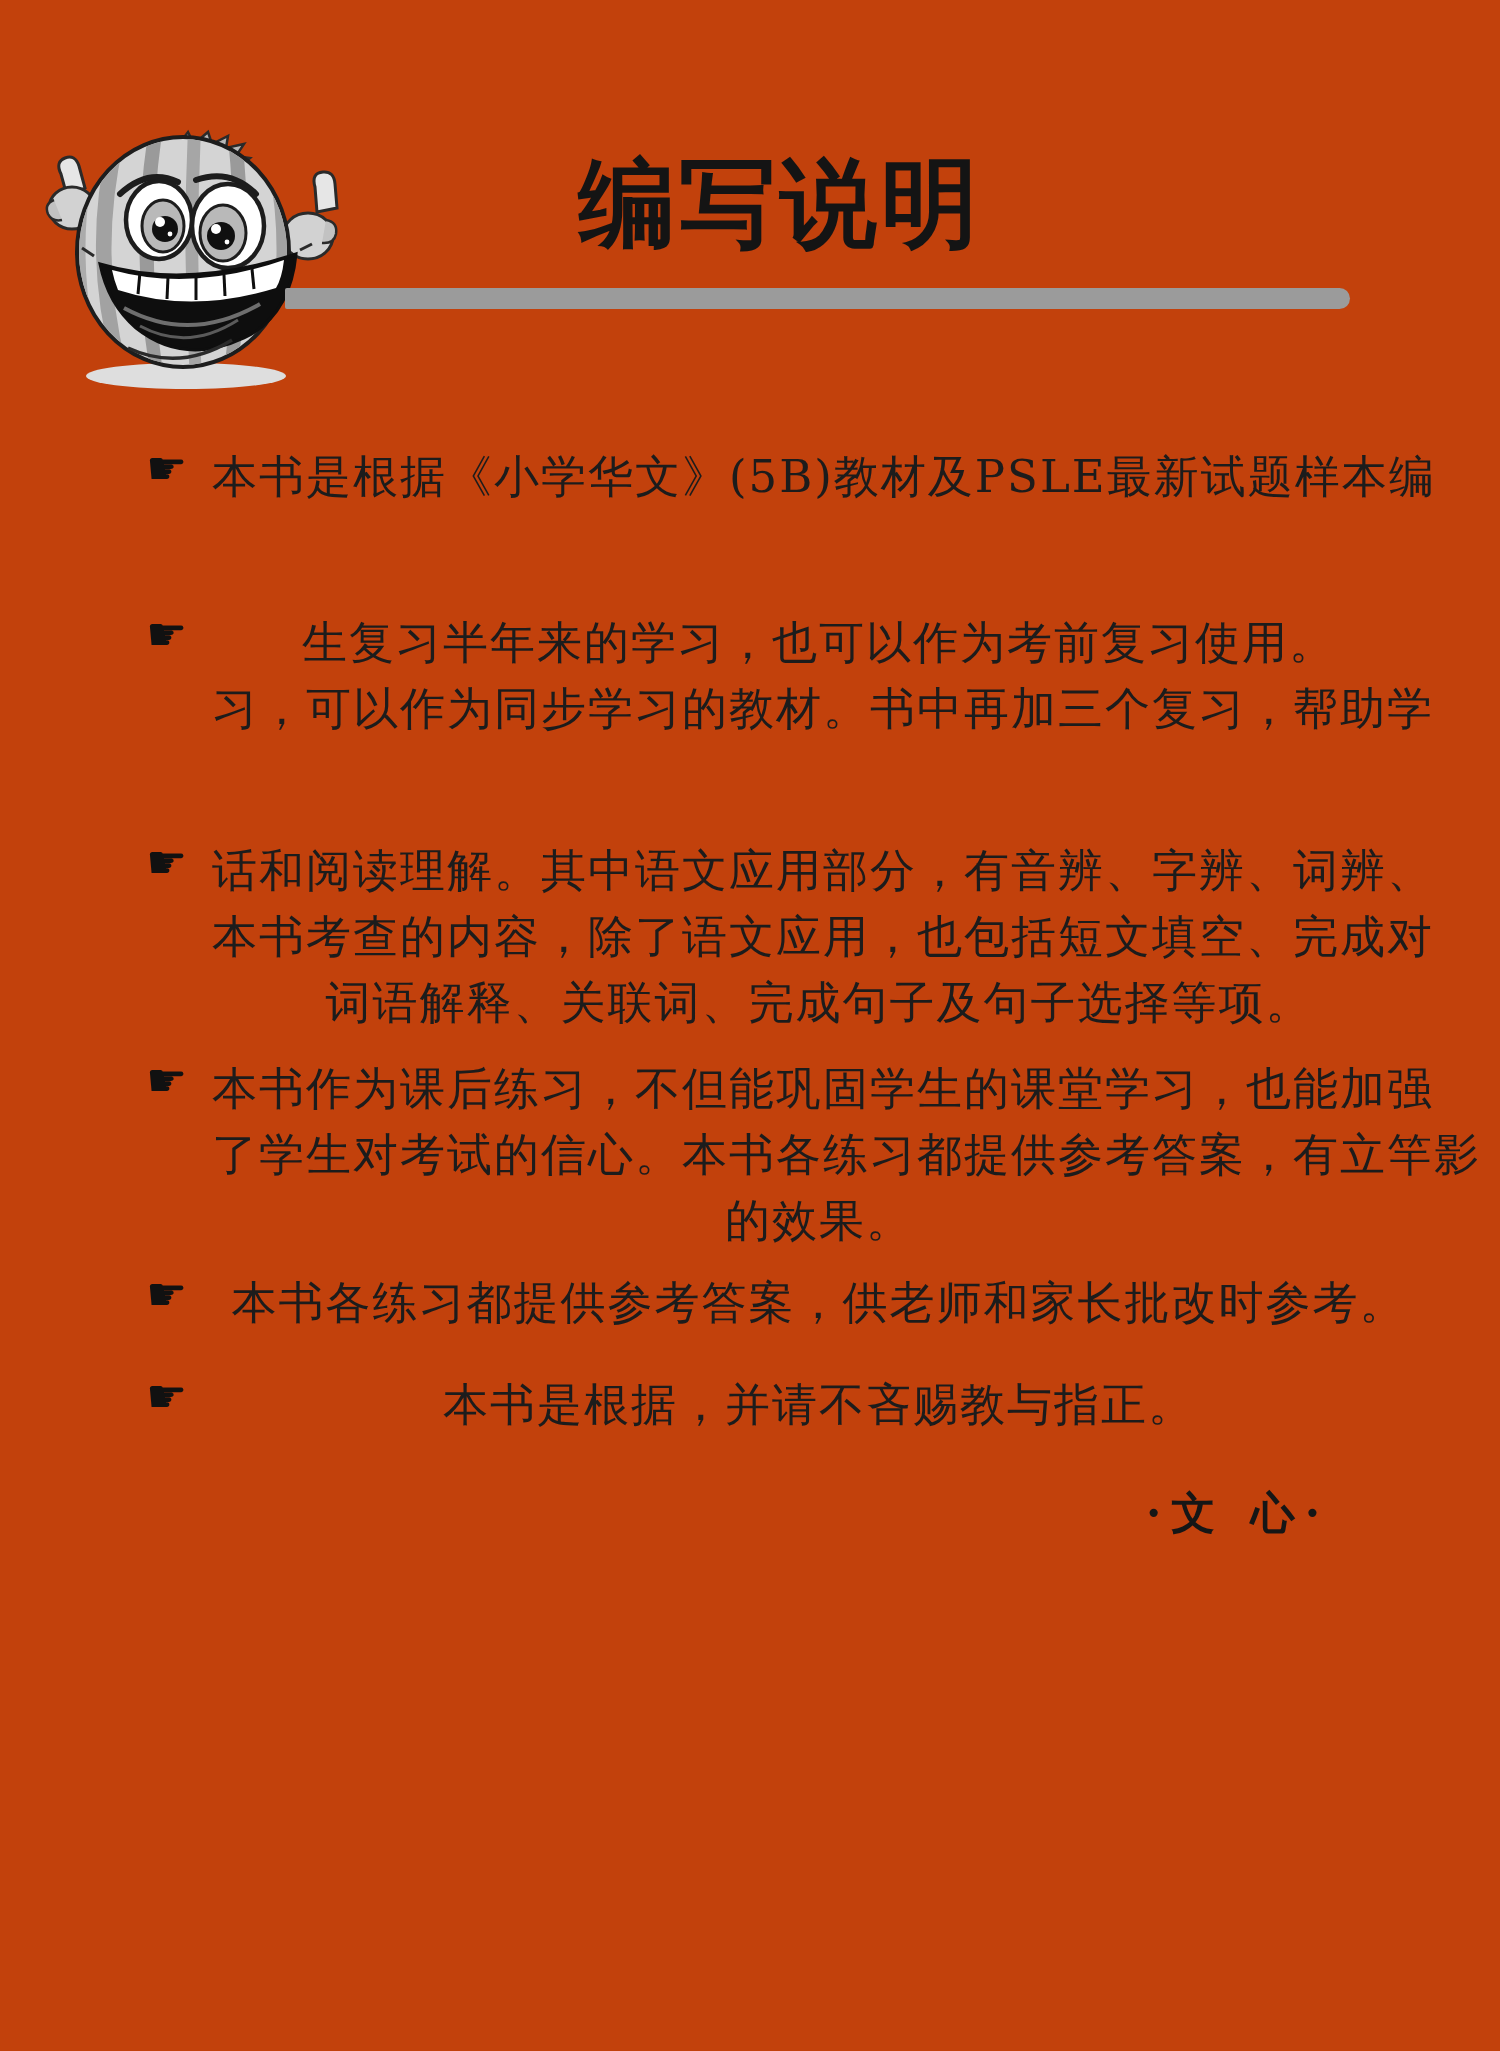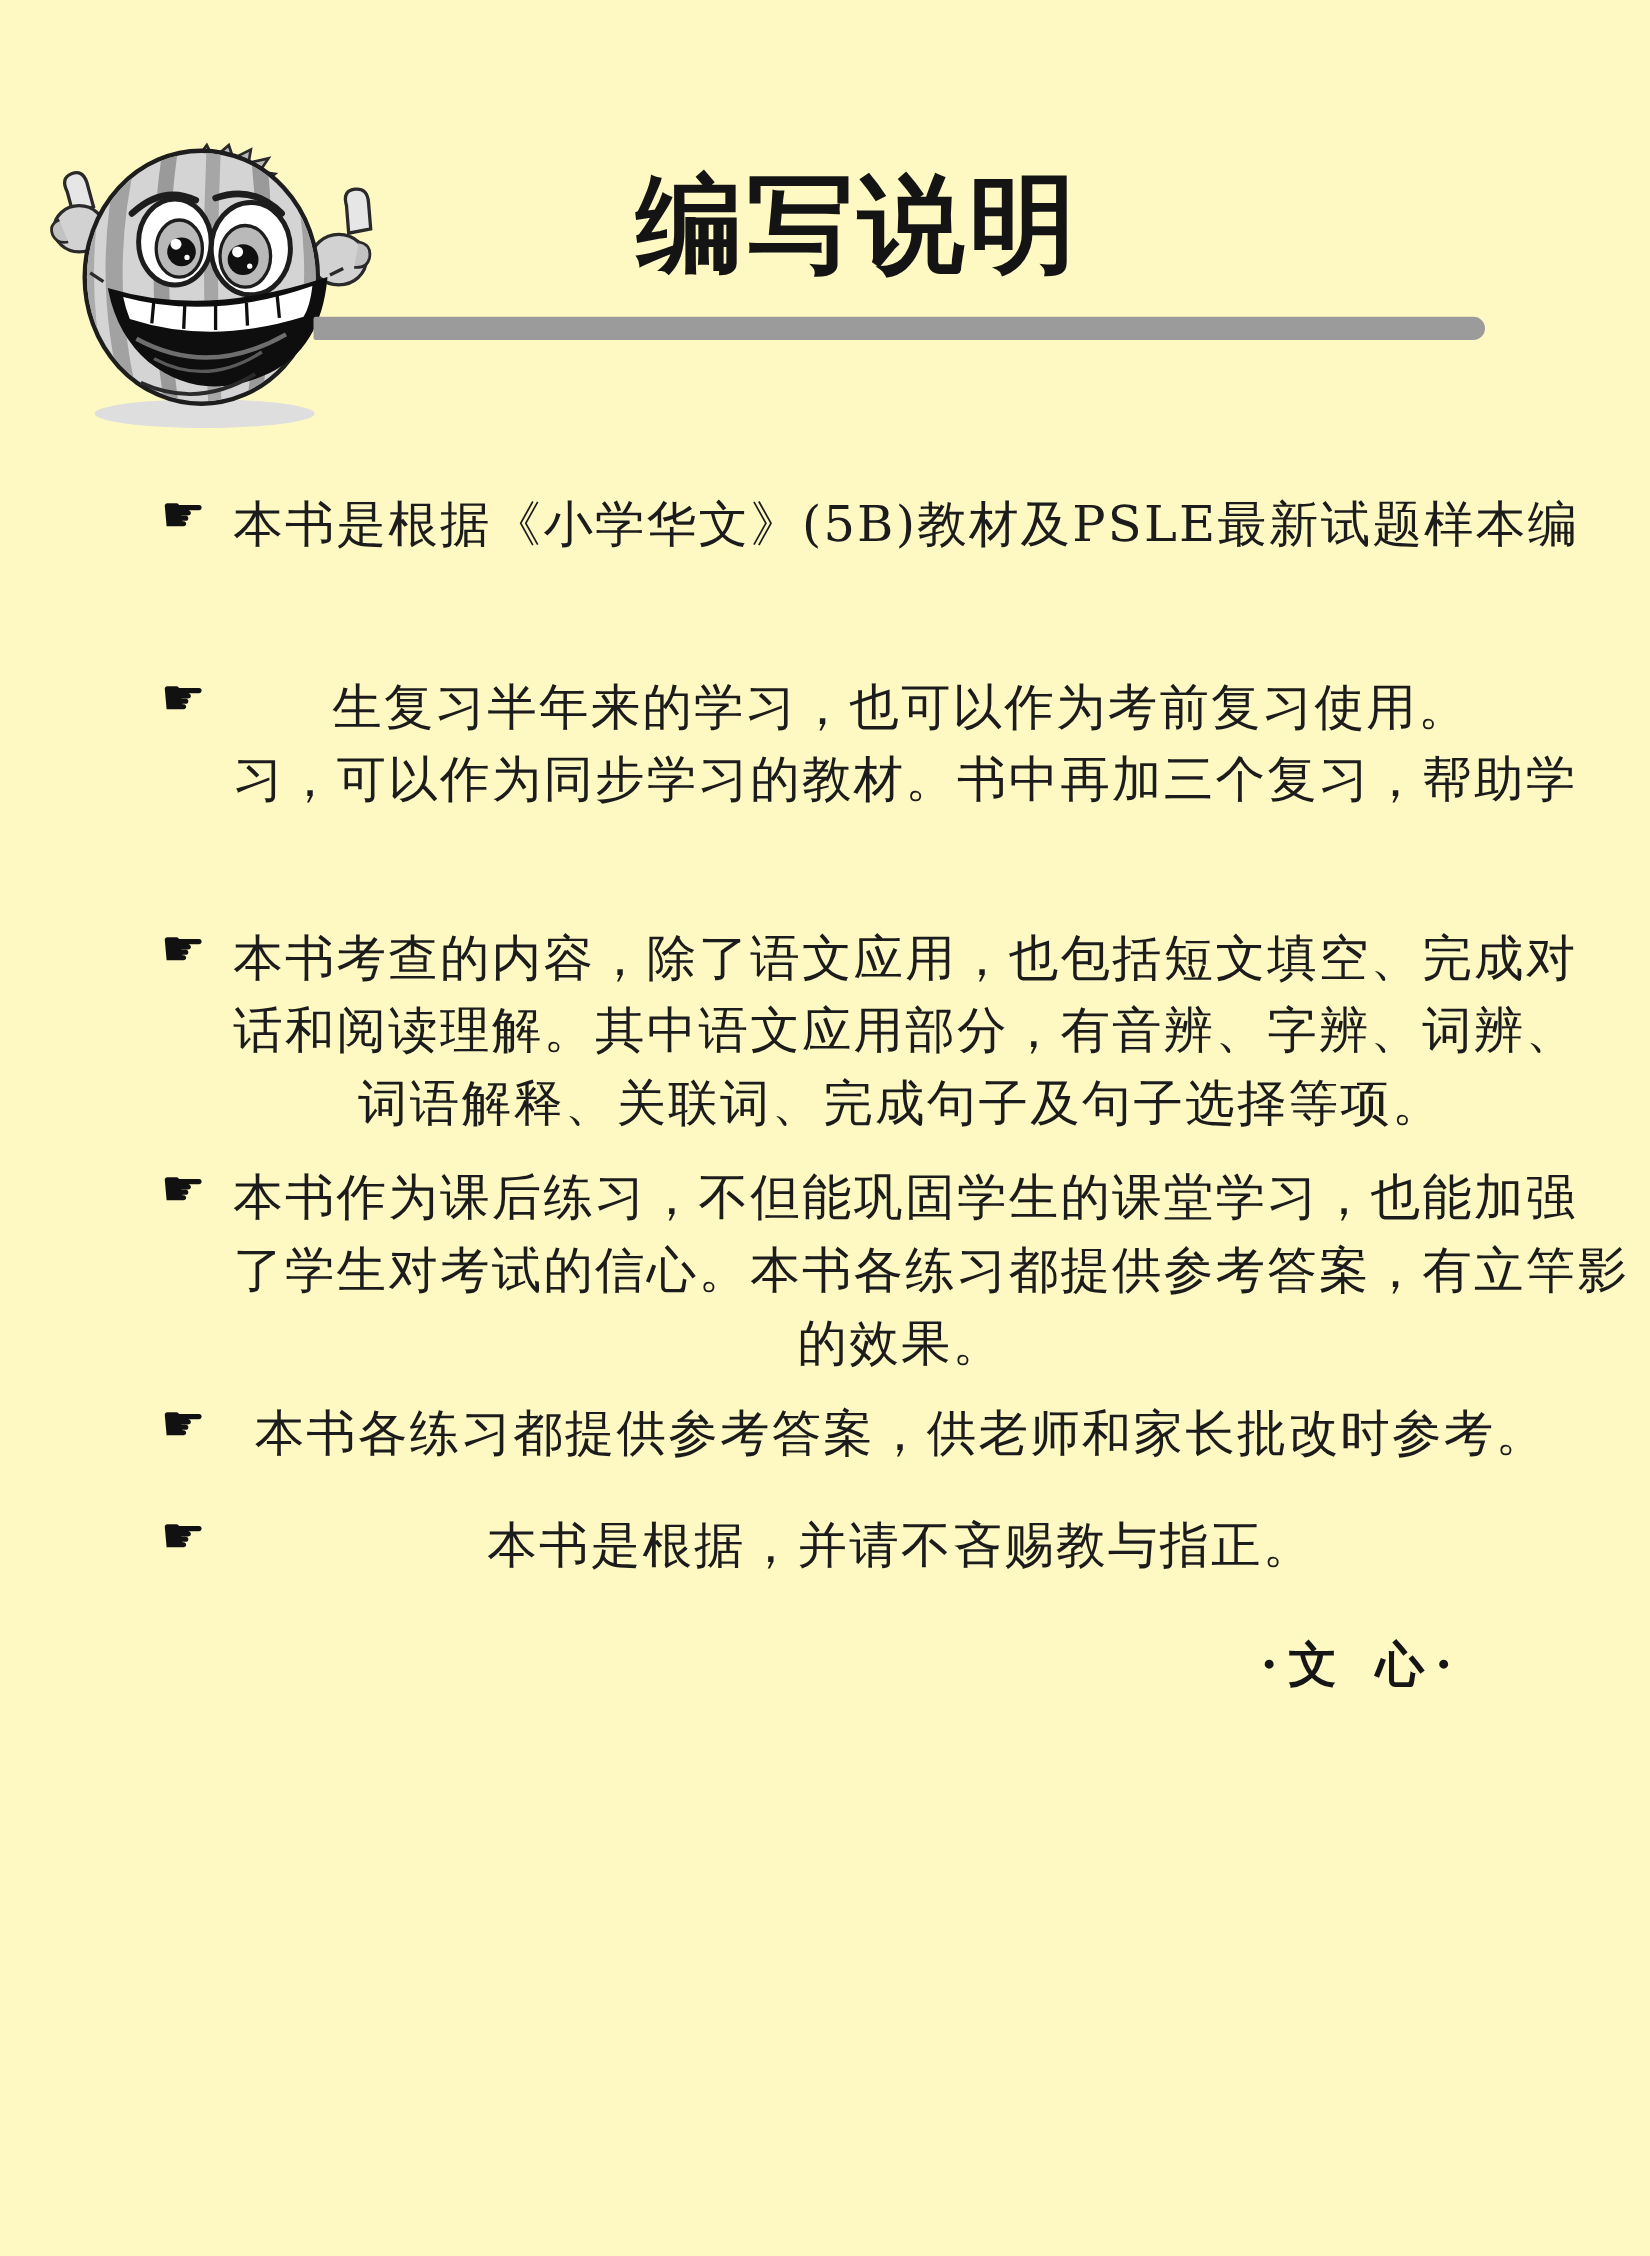--- a/index.html
+++ b/index.html
@@ -1,20 +1,20 @@
 <!DOCTYPE html>
 <html><head>
 <meta charset="utf-8">
 <style>
   html,body { margin:0; padding:0; background:#888; }
   .page {
     position:relative;
     width:1500px; height:2051px;
     margin:0 auto;
-    background:#fef9c3;
+    background:#c2410c;
     overflow:hidden;
     font-family:"DejaVu Serif", serif;
   }
   
   .title {
     position:absolute;
     left:60px; top:140px; width:1440px;
     text-align:center;
     font-family:"DejaVu Sans", sans-serif;
     font-weight:900;
@@ -161,22 +161,22 @@
     <span class="hand">☛</span>
     <div class="lines">
       <div class="line">生复习半年来的学习，也可以作为考前复习使用。</div>
       <div class="line">习，可以作为同步学习的教材。书中再加三个复习，帮助学</div>
     </div>
   </div>
 
   <div class="bullet b3">
     <span class="hand">☛</span>
     <div class="lines">
+      <div class="line">话和阅读理解。其中语文应用部分，有音辨、字辨、词辨、</div>
       <div class="line">本书考查的内容，除了语文应用，也包括短文填空、完成对</div>
-      <div class="line">话和阅读理解。其中语文应用部分，有音辨、字辨、词辨、</div>
       <div class="line">词语解释、关联词、完成句子及句子选择等项。</div>
     </div>
   </div>
 
   <div class="bullet b4">
     <span class="hand">☛</span>
     <div class="lines">
       <div class="line">本书作为课后练习，不但能巩固学生的课堂学习，也能加强</div>
       <div class="line">了学生对考试的信心。本书各练习都提供参考答案，有立竿影</div>
       <div class="line">的效果。</div>

